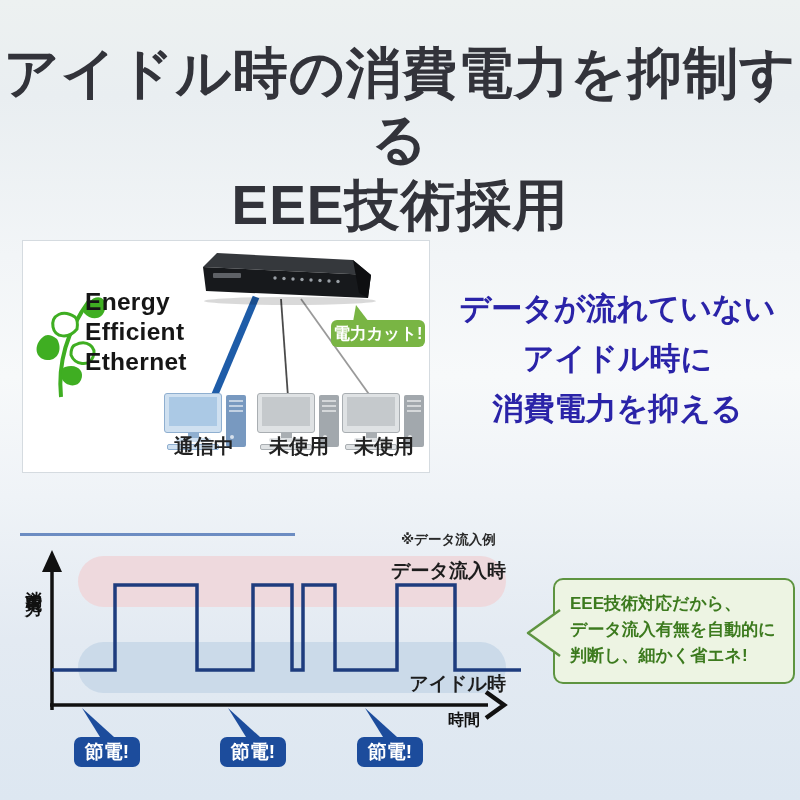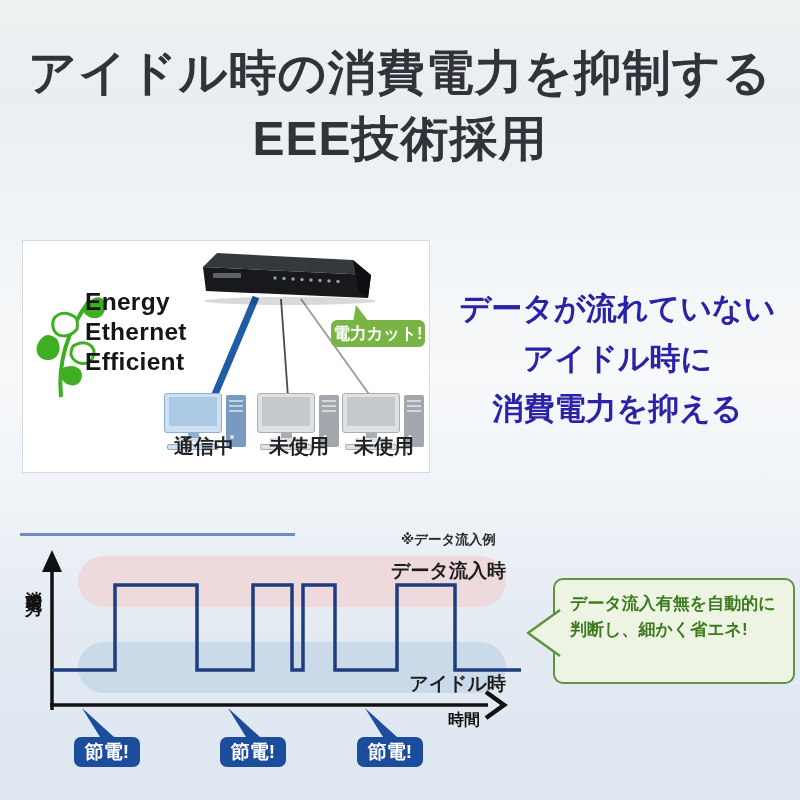--- a/index.html
+++ b/index.html
@@ -4,21 +4,21 @@
 <style>
   * { margin:0; padding:0; box-sizing:border-box; }
   html,body { background:#fff; }
   .page {
     position:relative; width:800px; height:800px; overflow:hidden;
     font-family:"Liberation Sans","DejaVu Sans",sans-serif;
     background:linear-gradient(180deg,#edf1f1 0%,#e9eef1 12%,#f2f5f7 32%,#f7f9fa 47%,#eff3f7 62%,#e3eaf2 80%,#dde7f1 100%);
   }
   
   .title-block { position:absolute; left:0; top:40px; width:800px; text-align:center;
-    color:#32333a; font-weight:700; font-size:48px; line-height:66px; letter-spacing:1px; }
+    color:#32333a; font-weight:700; font-size:55px; line-height:66px; letter-spacing:1px; }
   
   .panel { position:absolute; left:22px; top:240px; width:408px; height:233px;
     background:#ffffff; border:1px solid #d5dbe0; }
   .eee-text { position:absolute; left:62px; top:46px; font-size:24.5px; font-weight:600;
     color:#161616; line-height:30px; letter-spacing:0.3px; }
   .leaf-wrap { position:absolute; left:8px; top:48px; }
   .switch-wrap { position:absolute; left:172px; top:8px; }
   .cables { position:absolute; left:0; top:0; width:408px; height:233px; }
   .power-badge { position:absolute; left:308px; top:79px; width:94px; height:27px;
     background:#79b544; border-radius:6px; color:#fff; font-weight:700; font-size:16.5px;
@@ -95,22 +95,22 @@
         <path d="M57,14 C66,4 76,8 74,20 C72,31 60,32 53,24 C53,19 54,16 57,14 Z" fill="#3fae22"></path>
         <path d="M44,28 C32,20 20,26 22,38 C24,49 38,50 46,40 C47,34 46,30 44,28 Z" fill="#ffffff" stroke="#3fae22" stroke-width="3"></path>
         <path d="M12,48 C2,56 4,70 16,71 C27,72 32,60 26,50 C20,45 15,45 12,48 Z" fill="#3fae22"></path>
         <path d="M44,56 C56,50 66,58 62,68 C58,78 44,76 40,66 C40,60 41,57 44,56 Z" fill="#ffffff" stroke="#3fae22" stroke-width="3"></path>
         <path d="M34,78 C46,74 54,82 50,91 C46,100 33,97 30,88 C30,82 31,79 34,78 Z" fill="#3fae22"></path>
       </svg>
     </span>
 
     <div class="eee-text">
       <div>Energy</div>
+      <div>Efficient</div>
       <div>Ethernet</div>
-      <div>Efficient</div>
     </div>
 
     <span class="switch-wrap">
       <svg width="182" height="58" viewBox="0 0 182 58">
         <ellipse cx="95" cy="52" rx="86" ry="4" fill="rgba(0,0,0,0.15)"></ellipse>
         <polygon points="22,4 158,11 176,26 8,18" fill="#35383c"></polygon>
         <polygon points="8,18 176,26 173,49 11,42" fill="#17191c"></polygon>
         <polygon points="158,11 176,26 173,49 164,44" fill="#0e0f11"></polygon>
         <rect x="18" y="24" width="28" height="5" rx="1" fill="#6b6f73" opacity="0.85"></rect>
         <g fill="#9aa0a6">
@@ -192,20 +192,21 @@
   </svg>
 
   <div class="y-label">消費電力</div>
   <div class="x-label">時間</div>
 
   <div class="save-badge b1">節電!</div>
   <div class="save-badge b2">節電!</div>
   <div class="save-badge b3">節電!</div>
 
   <div class="bubble">
+    <div>EEE技術対応だから、</div>
     <div>データ流入有無を自動的に</div>
     <div>判断し、細かく省エネ!</div>
   </div>
   <svg class="bubble-notch" width="44" height="62" viewBox="0 0 44 62">
     <path d="M40,8 L8,31 L40,54" fill="#edf4e3" stroke="#5e9440" stroke-width="2.5" stroke-linejoin="round"></path>
   </svg>
 
 </div>
 
 </body></html>

